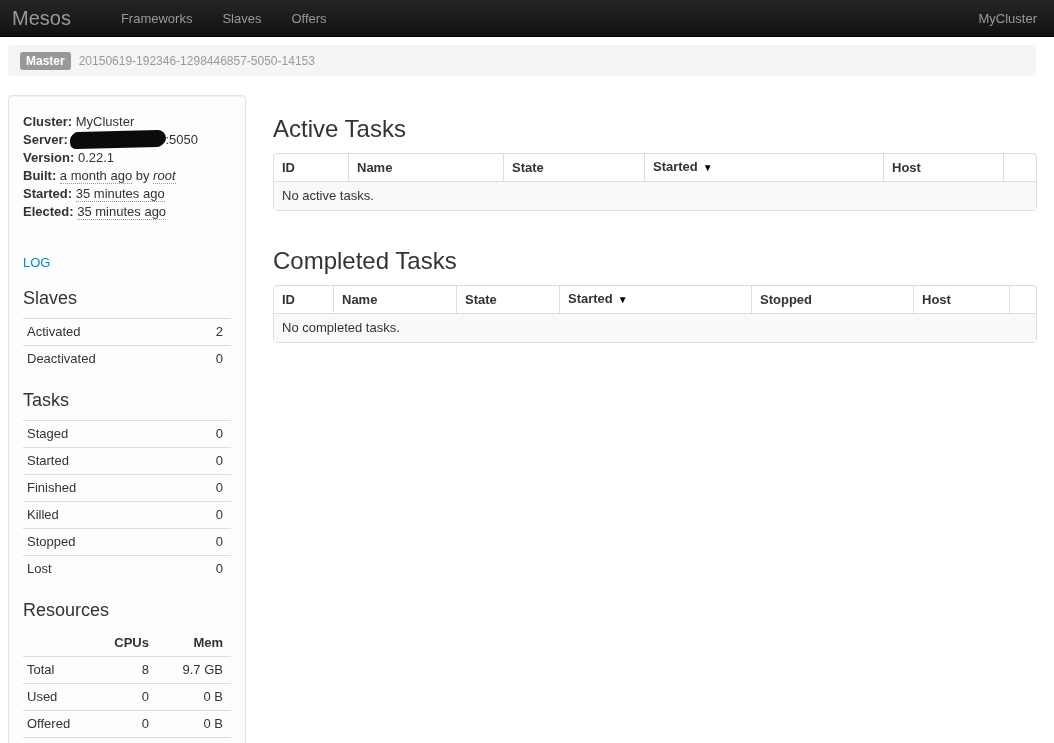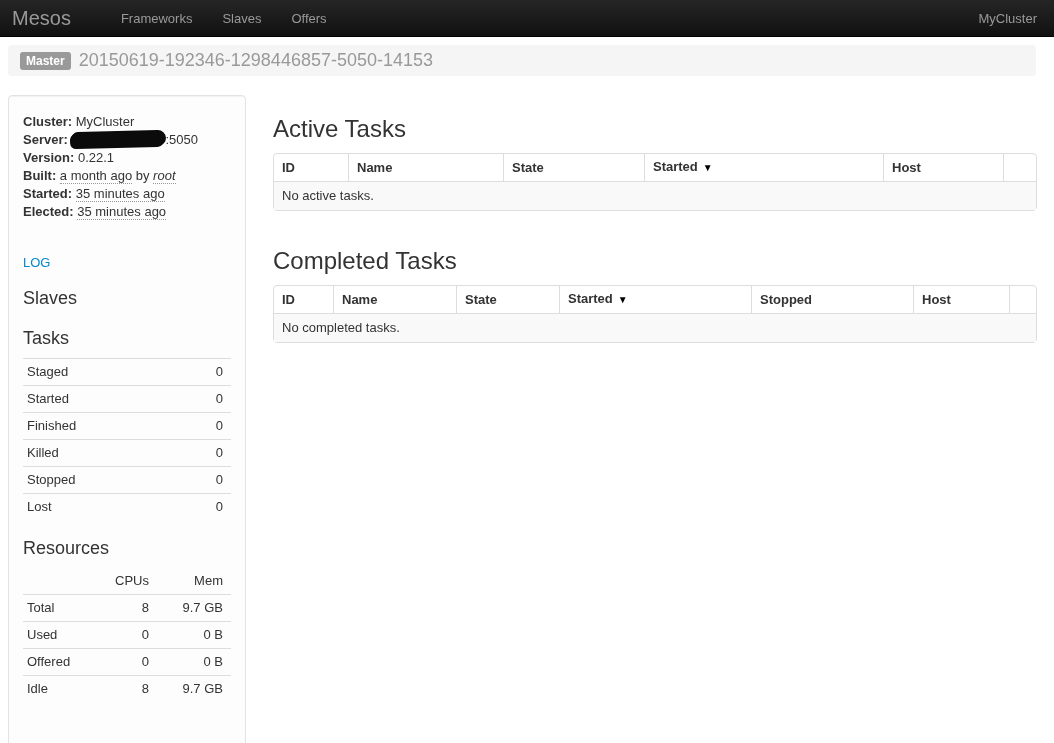--- a/index.html
+++ b/index.html
@@ -59,21 +59,21 @@
     color: #fff;
     font-size: 12px;
     font-weight: bold;
     padding: 2px 6px;
     border-radius: 3px;
     line-height: 14px;
     text-align: center;
   }
   .crumb-id {
     color: #999;
-    font-size: 18px;
+    font-size: 12px;
     margin-left: 8px;
   }
 
   
   .layout {
     display: flex;
     margin: 19px 8px 0 8px;
     width: 1028px;
   }
   .sidebar {
@@ -127,21 +127,21 @@
   }
   .side-table td, .side-table th {
     padding: 4px 8px 4px 4px;
     line-height: 18px;
     border-top: 1px solid #ddd;
     font-size: 13px;
     text-align: left;
   }
   .side-table th {
     border-top: none;
-    font-weight: normal;
+    font-weight: bold;
   }
   .side-table .num { text-align: right; }
   .res-cpus { width: 62px; }
   .res-mem  { width: 74px; }
 
   
   .main h3 {
     font-size: 24px;
     font-weight: normal;
     line-height: 28px;
@@ -225,20 +225,32 @@
       <span class="dotted">35 minutes ago</span>
     </div>
     <div class="info-line">
       <span class="info-label">Elected:</span>
       <span class="dotted">35 minutes ago</span>
     </div>
 
     <a class="log-link">LOG</a>
 
     <h4 class="side-h">Slaves</h4>
+    <table class="side-table">
+      <tbody>
+          <tr>
+        <td>Activated</td>
+        <td class="num">2</td>
+      </tr>
+      <tr>
+        <td>Deactivated</td>
+        <td class="num">0</td>
+      </tr>
+    </tbody>
+      </table>
 
     <h4 class="side-h">Tasks</h4>
     <table class="side-table">
       <tbody>
           <tr>
         <td>Staged</td>
         <td class="num">0</td>
       </tr>
       <tr>
         <td>Started</td>

